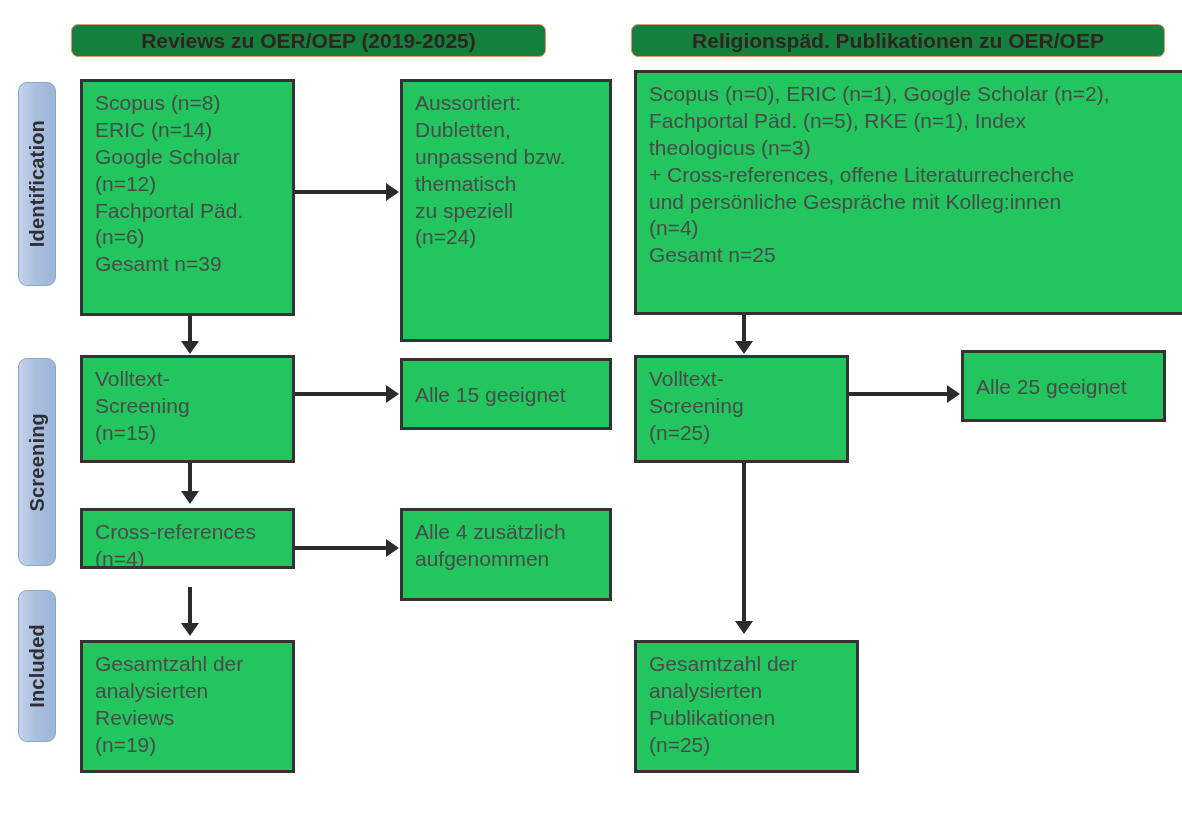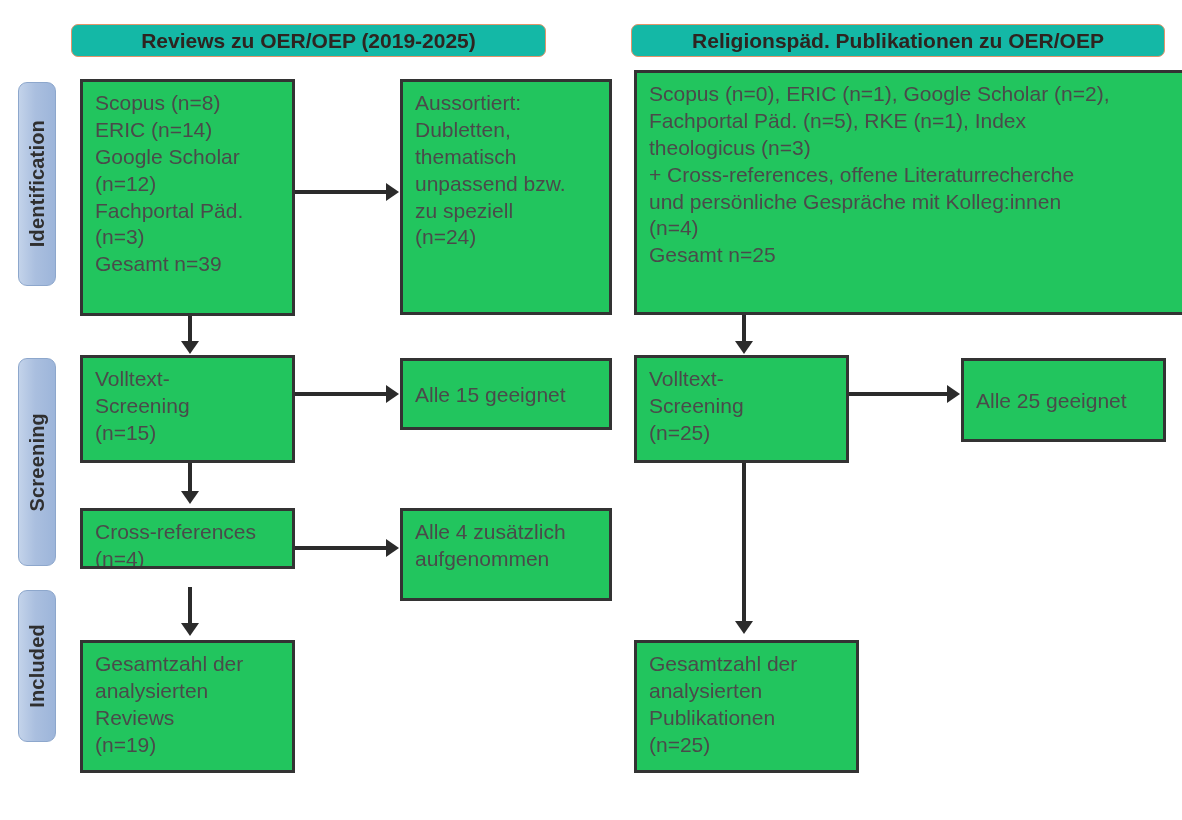--- a/index.html
+++ b/index.html
@@ -37,21 +37,21 @@
     font-weight: bold;
     font-size: 20px;
     letter-spacing: 0.2px;
     color: #2f2f2f;
     white-space: nowrap;
   }
 
   
   .col-header {
     position: absolute;
-    background: #14b8a6;
+    background: #15803d;
     border: 1px solid #e2946a;
     border-radius: 7px;
     box-sizing: border-box;
     display: flex;
     align-items: center;
     justify-content: center;
     font-weight: bold;
     font-size: 21px;
     color: #2e2420;
     white-space: nowrap;
@@ -121,29 +121,29 @@
   <div class="col-header" style="left:71px; top:24px; width:475px; height:33px;">Reviews zu OER/OEP (2019-2025)</div>
 
   <div class="col-header" style="left:631px; top:24px; width:534px; height:33px;">Religionspäd. Publikationen zu OER/OEP</div>
 
   <div class="box" style="left:80px; top:79px; width:215px; height:237px;">
     <div class="line">Scopus (n=8)</div>
     <div class="line">ERIC (n=14)</div>
     <div class="line">Google Scholar</div>
     <div class="line">(n=12)</div>
     <div class="line">Fachportal Päd.</div>
-    <div class="line">(n=3)</div>
+    <div class="line">(n=6)</div>
     <div class="line">Gesamt n=39</div>
   </div>
 
-  <div class="box" style="left:400px; top:79px; width:212px; height:236px;">
+  <div class="box" style="left:400px; top:79px; width:212px; height:263px;">
     <div class="line">Aussortiert:</div>
     <div class="line">Dubletten,</div>
+    <div class="line">unpassend bzw.</div>
     <div class="line">thematisch</div>
-    <div class="line">unpassend bzw.</div>
     <div class="line">zu speziell</div>
     <div class="line">(n=24)</div>
   </div>
 
   <div class="conn h" style="left:295px; top:190px; width:93px;"></div>
   <div class="arrow-right" style="left:386px; top:183px;"></div>
 
   <div class="conn v" style="left:188px; top:316px; height:27px;"></div>
   <div class="arrow-down" style="left:181px; top:341px;"></div>
 
@@ -198,21 +198,21 @@
 
   <div class="conn v" style="left:742px; top:315px; height:28px;"></div>
   <div class="arrow-down" style="left:735px; top:341px;"></div>
 
   <div class="box" style="left:634px; top:355px; width:215px; height:108px;">
     <div class="line">Volltext-</div>
     <div class="line">Screening</div>
     <div class="line">(n=25)</div>
   </div>
 
-  <div class="box center" style="left:961px; top:358px; width:205px; height:84px;">
+  <div class="box center" style="left:961px; top:350px; width:205px; height:72px;">
     <div class="line">Alle 25 geeignet</div>
   </div>
 
   <div class="conn h" style="left:849px; top:392px; width:100px;"></div>
   <div class="arrow-right" style="left:947px; top:385px;"></div>
 
   <div class="conn v" style="left:742px; top:463px; height:160px;"></div>
   <div class="arrow-down" style="left:735px; top:621px;"></div>
 
   <div class="box" style="left:634px; top:640px; width:225px; height:133px;">

